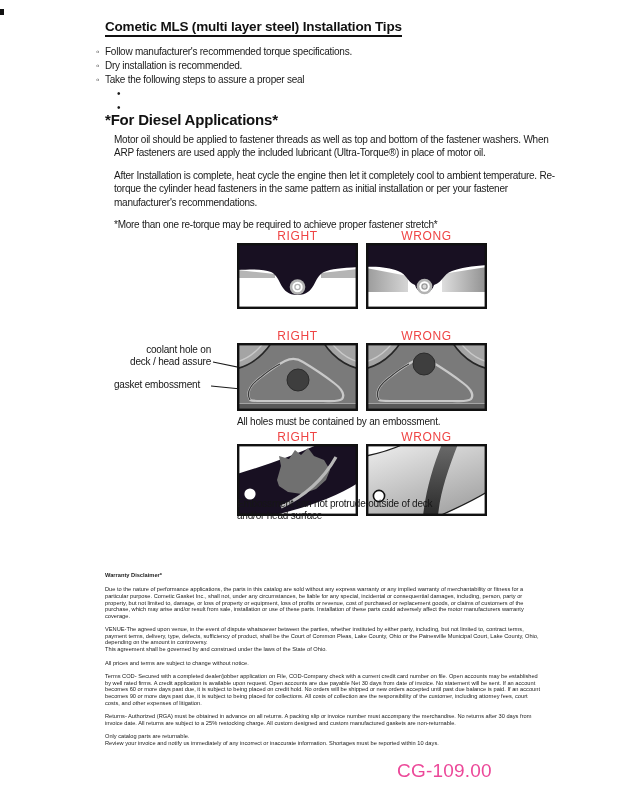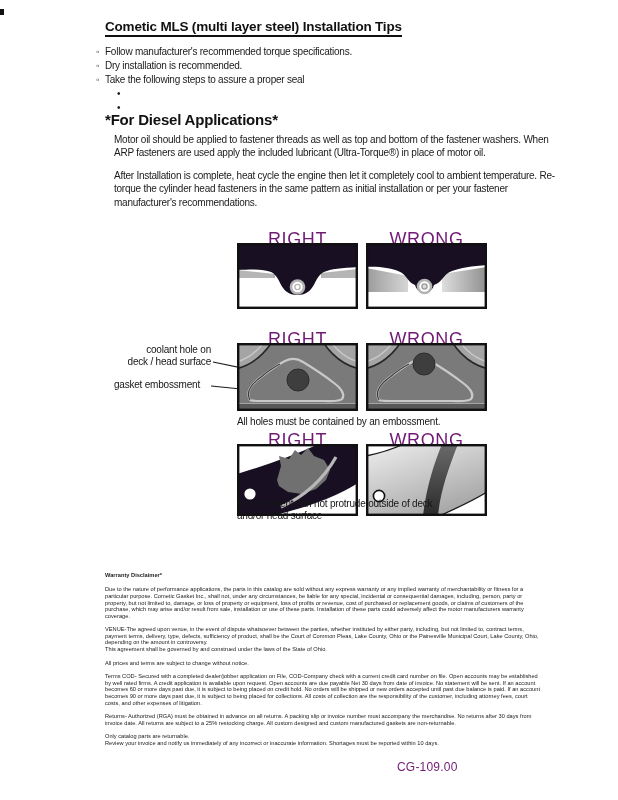--- a/index.html
+++ b/index.html
@@ -10,32 +10,32 @@
          letter-spacing:-0.2px;border-bottom:2px solid #111;padding-bottom:1px;color:#111;}
   .tips{position:absolute;left:96px;top:45px;width:460px;margin:0;padding:0;list-style:none;
         font-size:10px;letter-spacing:-0.25px;line-height:14px;}
   .tips li{display:flex;}
   .tips li .mk{width:9px;flex:0 0 9px;text-align:left;}
   .tips li.sub{margin-left:21px;}
   .diesel{position:absolute;left:105px;top:113px;width:450px;font-size:10px;
           letter-spacing:-0.25px;line-height:13.5px;}
   .diesel h2{margin:0 0 6px 0;font-size:15px;letter-spacing:-0.2px;font-weight:bold;color:#111;}
   .diesel p{margin:0 0 9px 9px;}
-  .dg-label{position:absolute;width:121px;text-align:center;font-size:18px;
-            letter-spacing:0.6px;color:#701a75;}
+  .dg-label{position:absolute;width:121px;text-align:center;font-size:12px;
+            letter-spacing:0.6px;color:#ef4444;}
   .dg-caption{position:absolute;font-size:10px;letter-spacing:-0.2px;line-height:12px;color:#161616;}
   .fig{position:absolute;display:block;}
   .anno{position:absolute;width:110px;text-align:right;font-size:10px;letter-spacing:-0.2px;
         line-height:11.5px;white-space:pre-line;color:#161616;}
   .legal{position:absolute;left:105px;top:572px;width:436px;height:190px;}
   .legal-inner{width:845px;transform:scale(0.517);transform-origin:0 0;
                font-size:11px;line-height:12.9px;letter-spacing:0;color:#222;}
   .legal-inner h3{margin:0 0 14px 0;font-size:11px;font-weight:bold;}
   .legal-inner p{margin:0 0 13px 0;white-space:pre-line;}
-  .doc-code{position:absolute;left:397px;top:760px;font-size:12px;letter-spacing:0.2px;color:#701a75;}
+  .doc-code{position:absolute;left:397px;top:760px;font-size:19px;letter-spacing:0.2px;color:#ec4899;}
 </style>
 </head>
 <body>
 
 <div class="page">
 
   <div class="scan-mark"></div>
 
   <h1 class="title">Cometic MLS (multi layer steel) Installation Tips</h1>
 
@@ -57,20 +57,21 @@
       </li>
     <li class="sub">
       <span class="mk">•</span>
       </li>
   </ul>
 
   <div class="diesel">
     <h2>*For Diesel Applications*</h2>
     <p>Motor oil should be applied to fastener threads as well as top and bottom of the fastener washers. When ARP fasteners are used apply the included lubricant (Ultra-Torque®) in place of motor oil.</p>
     <p>After Installation is complete, heat cycle the engine then let it completely cool to ambient temperature. Re-torque the cylinder head fasteners in the same pattern as initial installation or per your fastener manufacturer's recommendations.</p>
+    <p>*More than one re-torque may be required to achieve proper fastener stretch*</p>
   </div>
 
   <div class="dg-label" style="left:237px;top:229px">RIGHT</div>
   <div class="dg-label" style="left:366px;top:229px">WRONG</div>
 
   <svg class="fig" style="left:237px;top:243px" width="121" height="66" viewBox="0 0 121 66">
     <rect x="0" y="0" width="121" height="66" fill="#ffffff"></rect>
     <polygon points="0,27 38,31 38,35 0,35" fill="#b5b5b5"></polygon>
     <polygon points="121,26 84,30 84,35 121,35" fill="#b5b5b5"></polygon>
     <path d="M0,0 H121 V24 C104,25 94,26 87,29 C76,34 79,52 60.5,52 C42,52 45,34 34,29 C27,26 17,26 0,27 Z" fill="#181022"></path>
@@ -103,21 +104,21 @@
       <circle cx="58.5" cy="43.5" r="2.6" fill="#d9d9d9" stroke="#9a9a9a" stroke-width="1.3"></circle>
     </g>
     <rect x="1.2" y="1.2" width="118.6" height="63.6" fill="none" stroke="#111" stroke-width="2.4"></rect>
   </svg>
 
 
   <div class="dg-label" style="left:237px;top:329px">RIGHT</div>
   <div class="dg-label" style="left:366px;top:329px">WRONG</div>
 
   <div class="anno" style="left:101px;top:344px">coolant hole on
-deck / head surface</div>
+deck / head assure</div>
   <div class="anno" style="left:90px;top:379px">gasket embossment</div>
 
   <svg class="fig" style="left:211px;top:356px" width="92" height="42" viewBox="0 0 92 42">
     <line x1="2" y1="6" x2="84" y2="23" stroke="#1a1a1a" stroke-width="1.2"></line>
     <line x1="0" y1="30" x2="50" y2="35" stroke="#1a1a1a" stroke-width="1.2"></line>
   </svg>
 
   <svg class="fig" style="left:237px;top:343px" width="121" height="68" viewBox="0 0 121 68">
     <rect x="0" y="0" width="121" height="68" fill="#7a7a7a"></rect>
     <circle cx="-15" cy="-30" r="57.5" fill="#a4a4a4" stroke="#262626" stroke-width="1.6"></circle>

